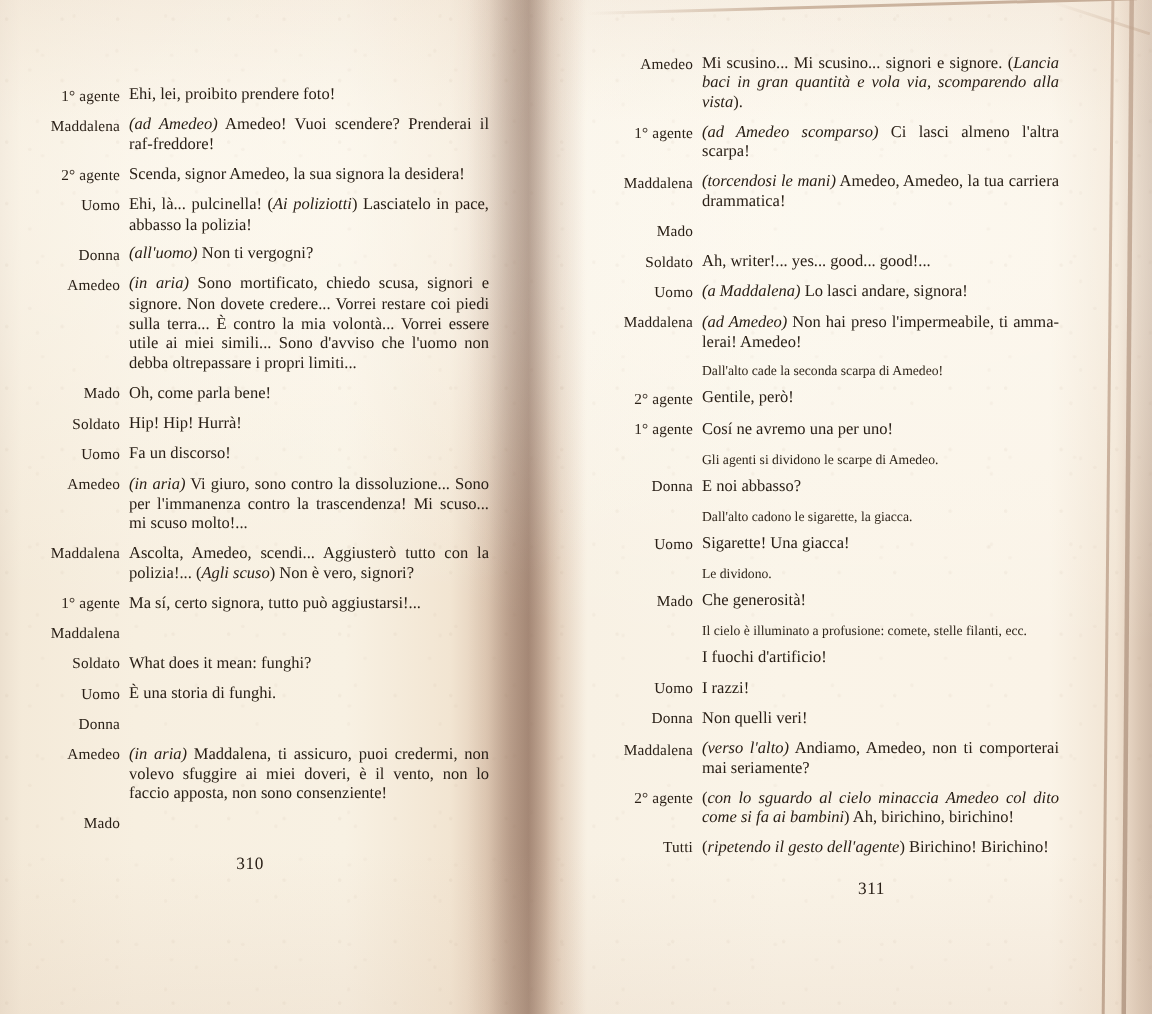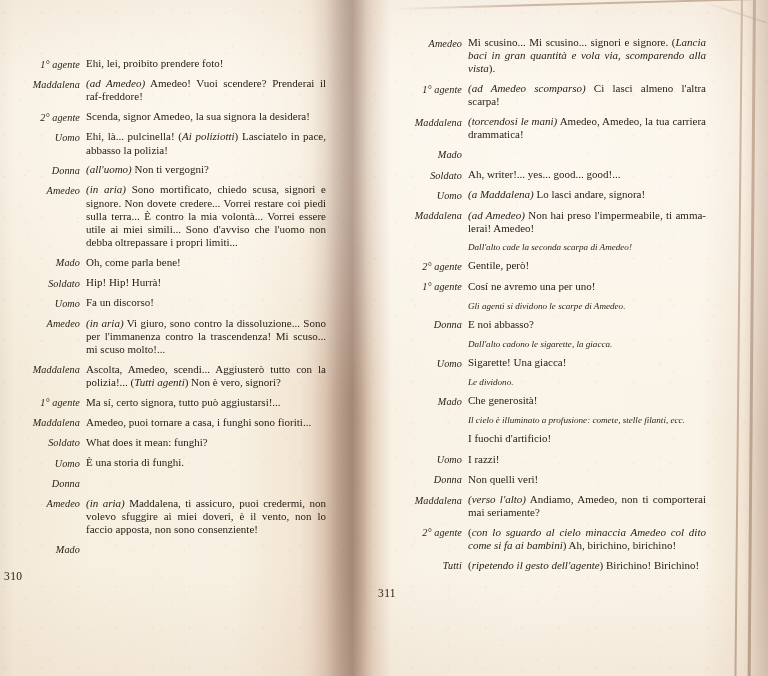--- a/index.html
+++ b/index.html
@@ -125,21 +125,20 @@
   .page-right { left: 374px; width: 360px; }
 
   .speech {
     display: flex;
     align-items: flex-start;
     margin-bottom: 6.5px;
   }
   .speaker {
     flex: 0 0 auto;
     text-align: right;
-    font-style: italic;
     font-size: 10.2px;
     line-height: 13.2px;
     padding-top: 0.5px;
     white-space: nowrap;
     letter-spacing: .1px;
   }
   .page-left .speaker  { width: 76px; }
   .page-right .speaker { width: 84px; }
 
   .line {
@@ -152,28 +151,28 @@
   }
   .line i { font-style: italic; }
 
   
   .stage {
     font-size: 9.1px;
     line-height: 12px;
     margin-bottom: 6px;
     color: #2e2419;
   }
-  .page-right .stage { padding-left: 90px; font-style: italic; }
+  .page-right .stage { padding-left: 90px; }
 
   
   .speech.nolabel .speaker { visibility: hidden; }
 
   .folio {
     margin-top: 14px;
-    text-align: left;
+    text-align: right;
     font-size: 11.5px;
     letter-spacing: .4px;
   }
   .page-left  .folio { padding-right: 150px; }
   .page-right .folio { padding-right: 116px; }
 
   .textblock-left  { padding: 57px 4px 0 4px; }
   .textblock-right { padding: 36px 28px 0 4px; }
 </style>
 </head>
@@ -228,29 +227,28 @@
           <div class="speech">
             <div class="speaker">Uomo</div>
             <div class="line">Fa un discorso!</div>
           </div>
           <div class="speech">
             <div class="speaker">Amedeo</div>
             <div class="line"><i>(in aria)</i> Vi giuro, sono contro la dissoluzione... Sono per l'immanenza contro la trascendenza! Mi scuso... mi scuso molto!...</div>
           </div>
           <div class="speech">
             <div class="speaker">Maddalena</div>
-            <div class="line">Ascolta, Amedeo, scendi... Aggiusterò tutto con la polizia!... (<i>Tutti agenti</i>) Non è vero, signori?</div>
+            <div class="line">Ascolta, Amedeo, scendi... Aggiusterò tutto con la polizia!... (<i>Agli scuso</i>) Non è vero, signori?</div>
           </div>
           <div class="speech">
             <div class="speaker">1° agente</div>
             <div class="line">Ma sí, certo signora, tutto può aggiustarsi!...</div>
           </div>
           <div class="speech">
             <div class="speaker">Maddalena</div>
-            <div class="line">Amedeo, puoi tornare a casa, i funghi sono fioriti...</div>
           </div>
           <div class="speech">
             <div class="speaker">Soldato</div>
             <div class="line">What does it mean: funghi?</div>
           </div>
           <div class="speech">
             <div class="speaker">Uomo</div>
             <div class="line">È una storia di funghi.</div>
           </div>
           <div class="speech">

